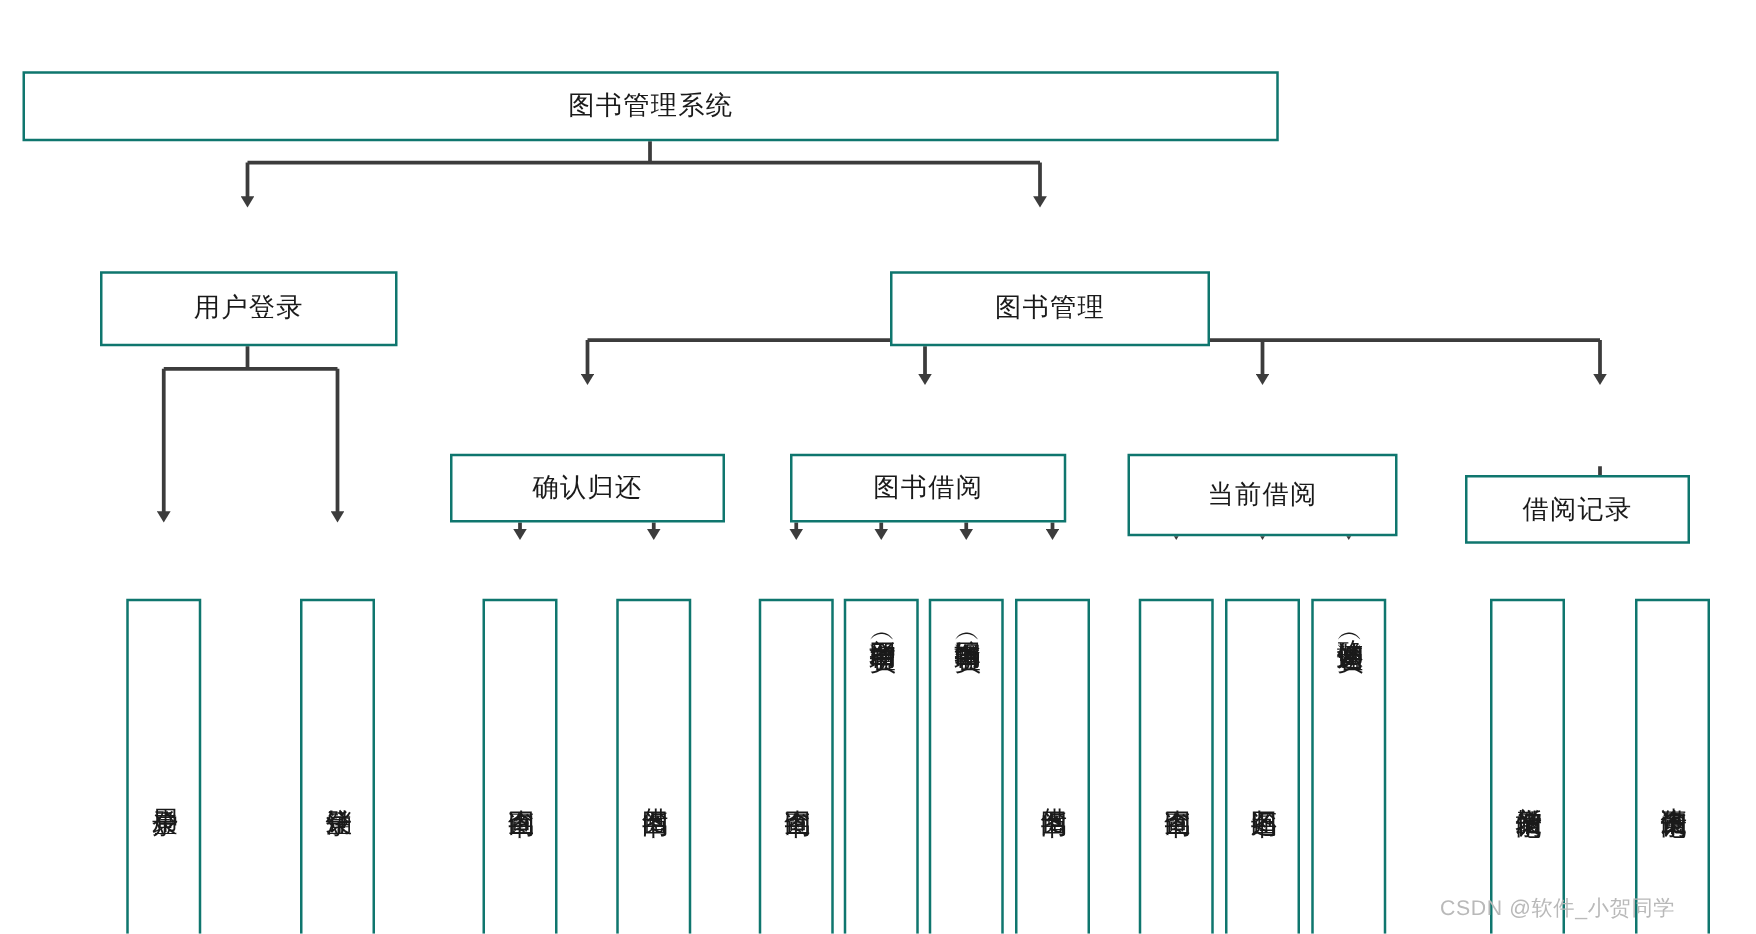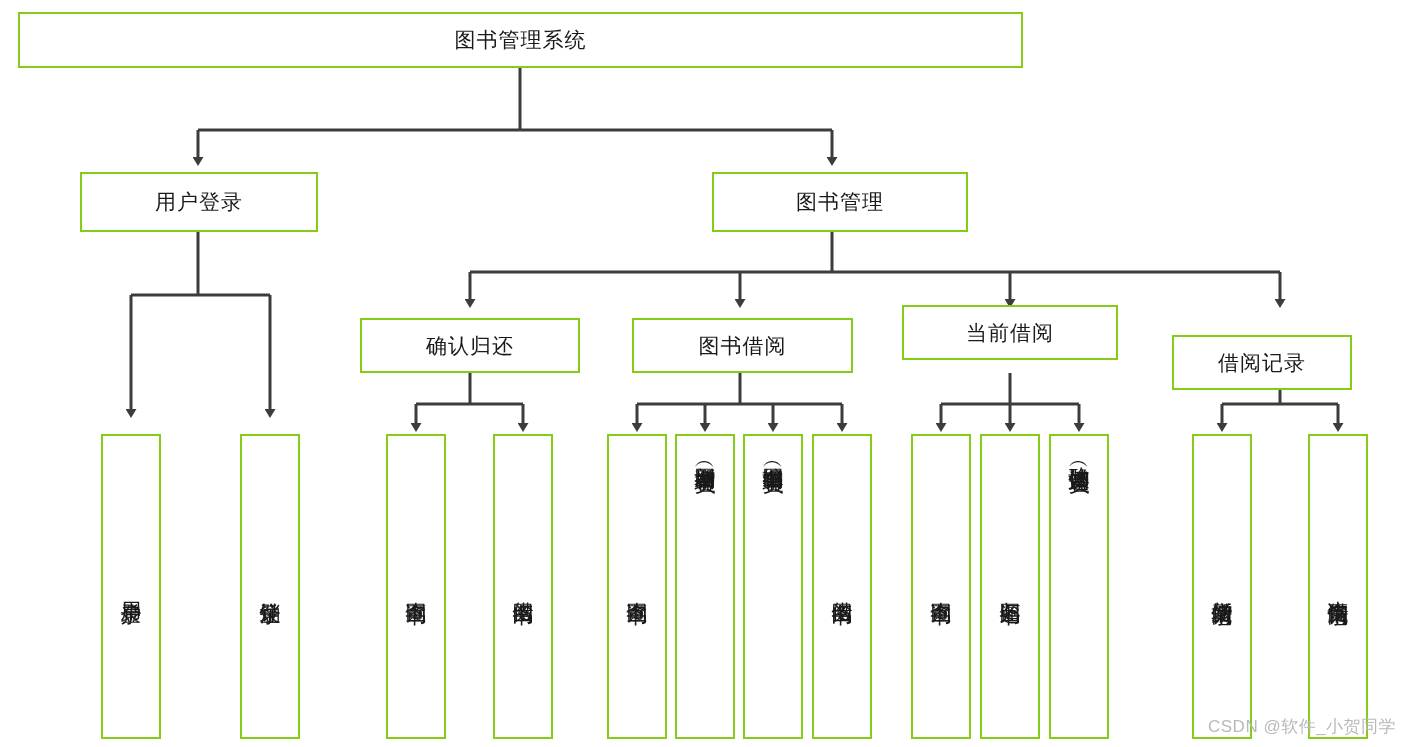--- a/index.html
+++ b/index.html
@@ -23,25 +23,26 @@
     left: 0;
     top: 0;
     width: 1405px;
     height: 747px;
     pointer-events: none;
   }
   .node {
     position: absolute;
     box-sizing: border-box;
     background: #ffffff;
-    border: 2px solid #84cc16;
+    border: 2px solid #0f766e;
     display: flex;
     align-items: center;
     justify-content: center;
     color: #1a1a1a;
+    margin-top: 45px;
   }
   .node.h {
     font-size: 21px;
     letter-spacing: 1px;
     line-height: 1.2;
   }
   .node.v {
     font-size: 21px;
     line-height: 1.05;
     letter-spacing: 1px;
@@ -136,21 +137,21 @@
   <div class="node h" style="left:712px; top:172px; width:256px; height:60px;">
     <span class="nodelabel">图书管理</span>
   </div>
 
   <div class="node h" style="left:360px; top:318px; width:220px; height:55px;">
     <span class="nodelabel">确认归还</span>
   </div>
   <div class="node h" style="left:632px; top:318px; width:221px; height:55px;">
     <span class="nodelabel">图书借阅</span>
   </div>
-  <div class="node h" style="left:902px; top:305px; width:216px; height:55px;">
+  <div class="node h" style="left:902px; top:318px; width:216px; height:66px;">
     <span class="nodelabel">当前借阅</span>
   </div>
   <div class="node h" style="left:1172px; top:335px; width:180px; height:55px;">
     <span class="nodelabel">借阅记录</span>
   </div>
 
   <div class="node v centered" style="left:101px; top:434px; width:60px; height:305px;">
     <span class="nodelabel">用户登录</span>
   </div>
   <div class="node v centered" style="left:240px; top:434px; width:60px; height:305px;">
@@ -187,15 +188,15 @@
     <span class="nodelabel">确认归还（管理员）</span>
   </div>
 
   <div class="node v centered" style="left:1192px; top:434px; width:60px; height:305px;">
     <span class="nodelabel">新增借阅记录</span>
   </div>
   <div class="node v centered" style="left:1308px; top:434px; width:60px; height:305px;">
     <span class="nodelabel">查询借阅记录</span>
   </div>
 
-  <div class="watermark" style="left:1208px; top:715px;">CSDN @软件_小贺同学</div>
+  <div class="watermark" style="left:1152px; top:715px;">CSDN @软件_小贺同学</div>
 
 </div>
 
 </body></html>

